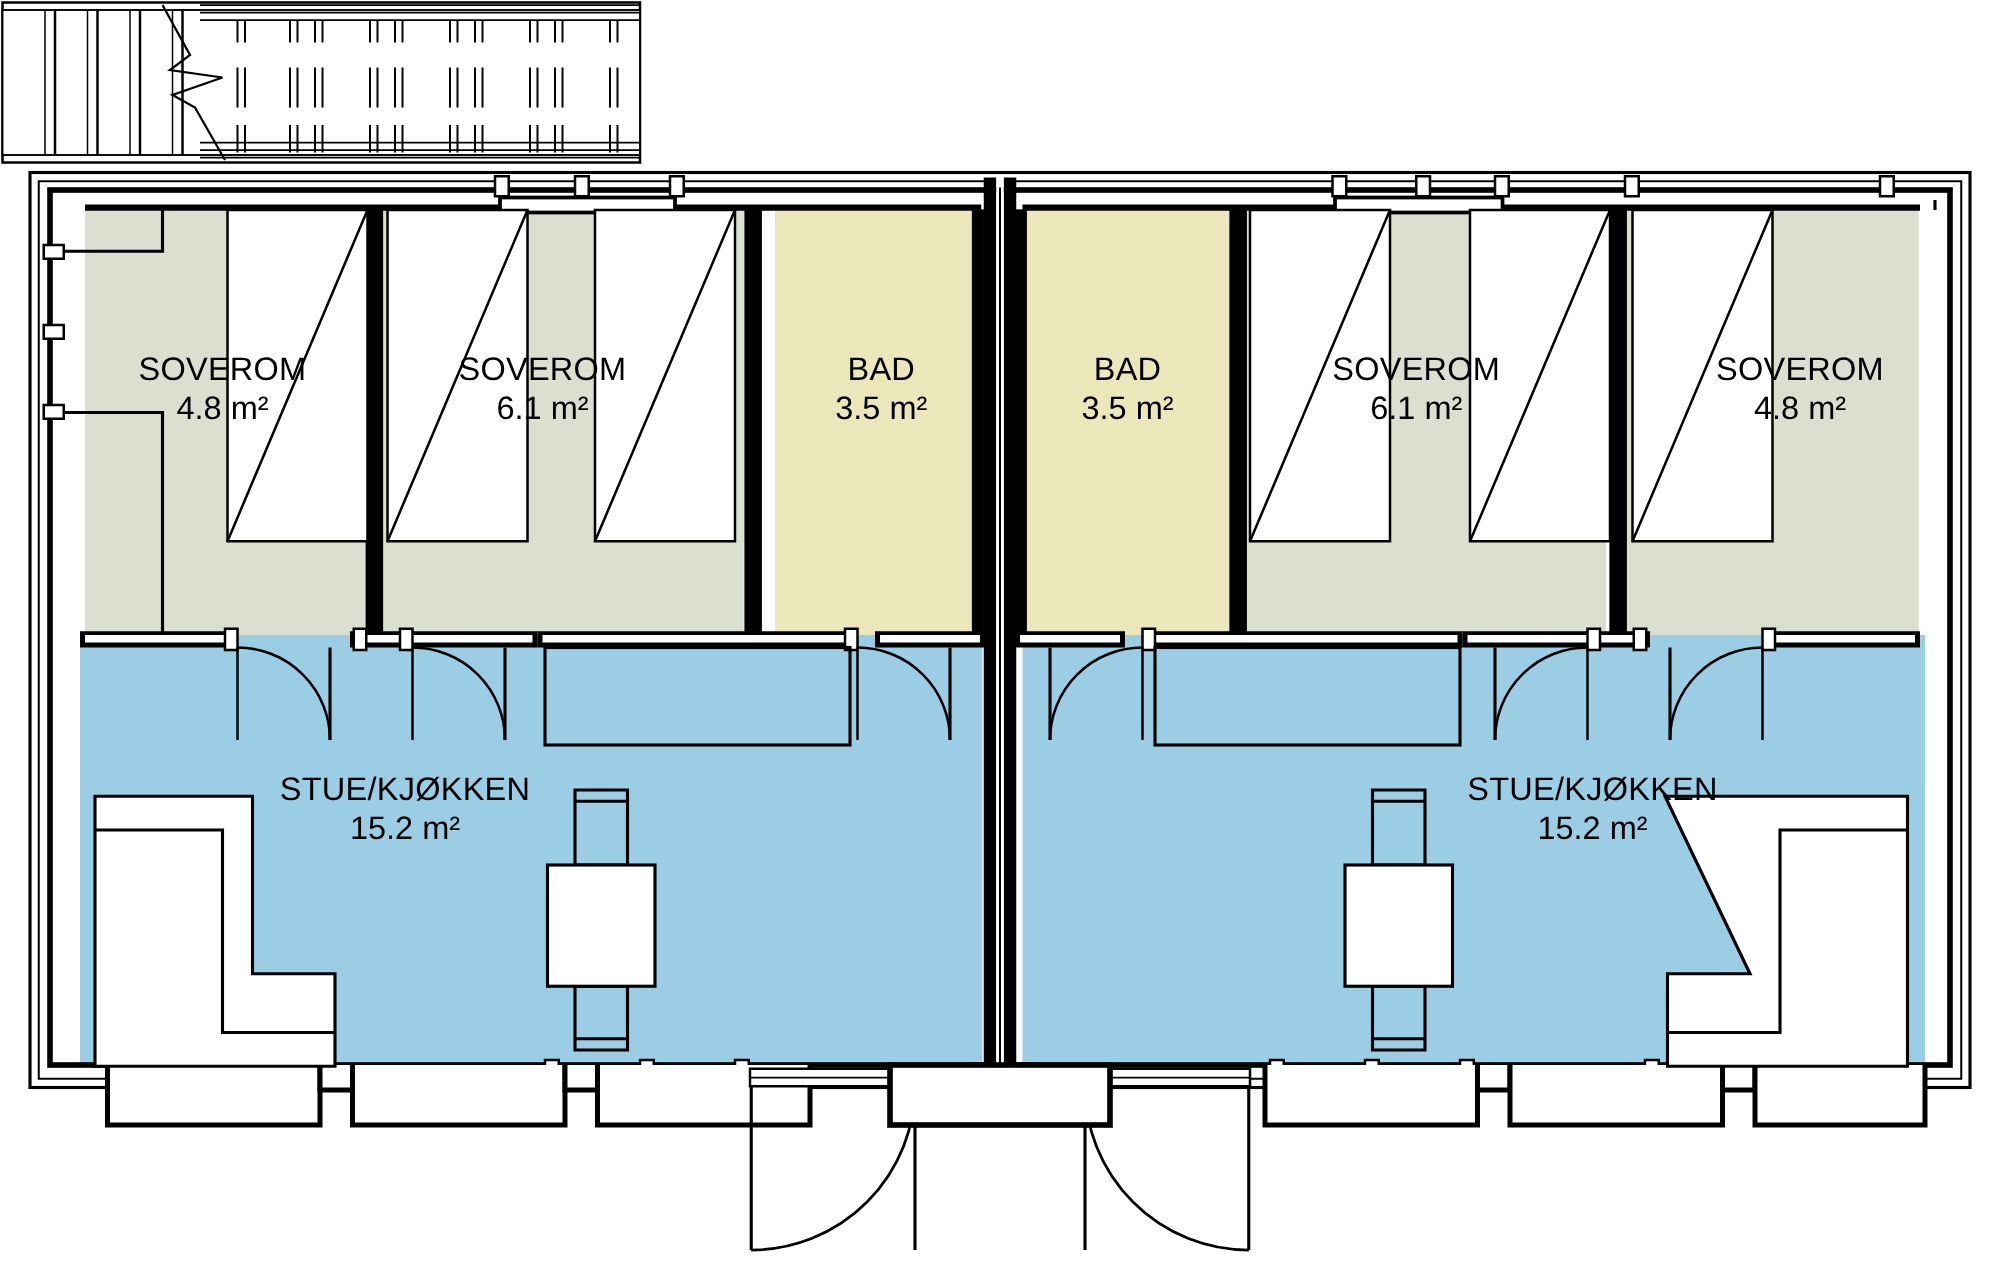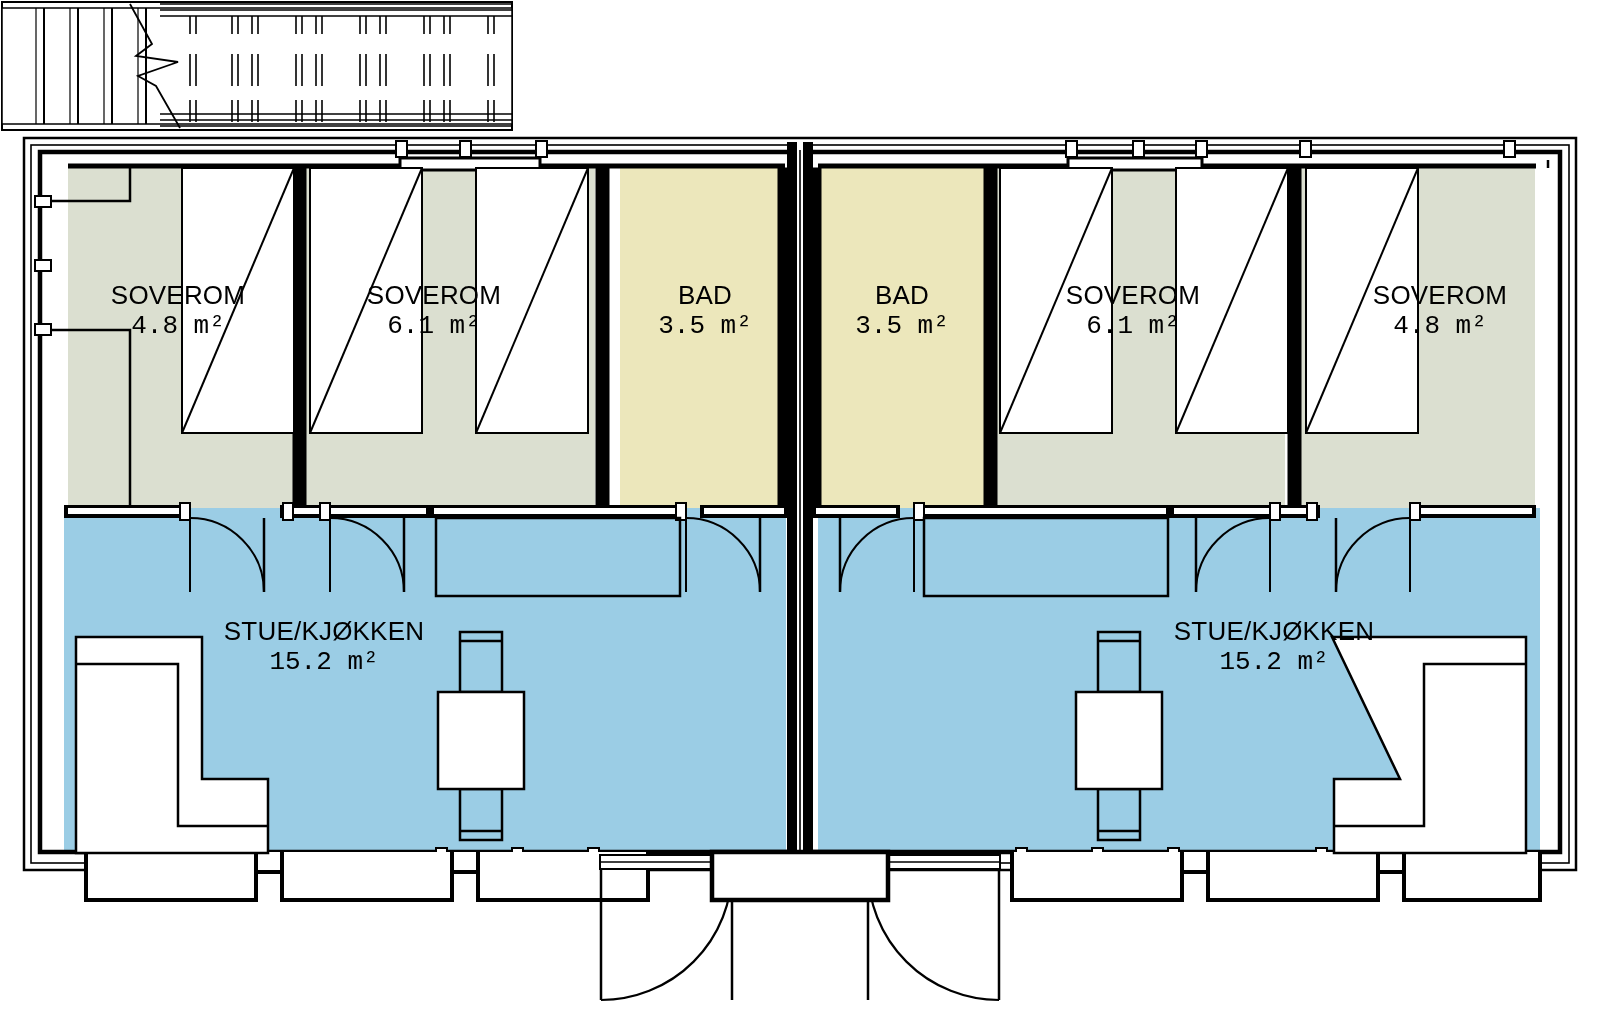--- a/index.html
+++ b/index.html
@@ -1,21 +1,21 @@
 <!DOCTYPE html>
 <html><head>
 <meta charset="utf-8">
 <style>
   html,body{margin:0;padding:0;background:#ffffff;}
   body{font-family:"Liberation Sans", sans-serif;}
   #stage{position:relative;width:1600px;height:1030px;background:#ffffff;overflow:hidden;}
   #stage svg{position:absolute;left:0;top:0;}
   .roomlabel{position:absolute;text-align:center;color:#000;line-height:1.18;white-space:nowrap;}
   .roomlabel .nm{font-size:26px;letter-spacing:.2px;}
-  .roomlabel .ar{font-size:26px;font-family:Liberation Mono, monospace;}
+  .roomlabel .ar{font-size:26px;}
 </style>
 </head>
 <body>
 
 <div id="stage">
 
 <svg width="1600" height="1030" viewBox="0 0 1600 1030" xmlns="http://www.w3.org/2000/svg">
 
   <g fill="none" stroke="#000">
 

